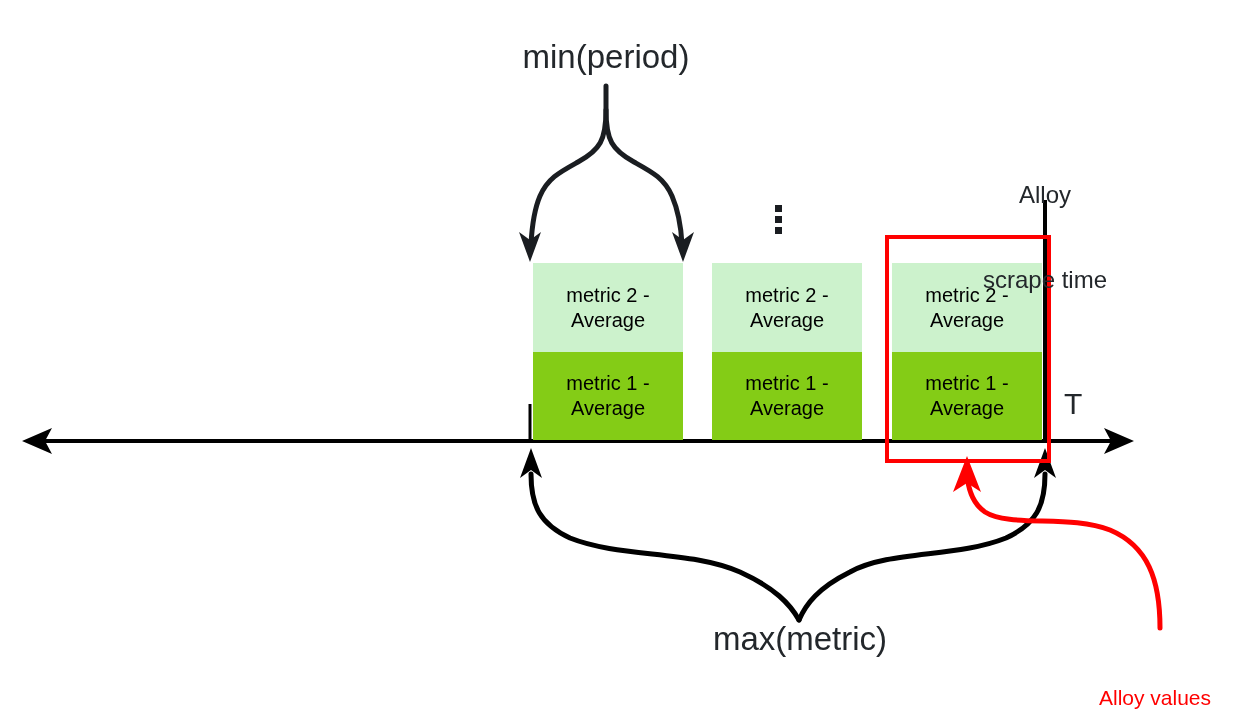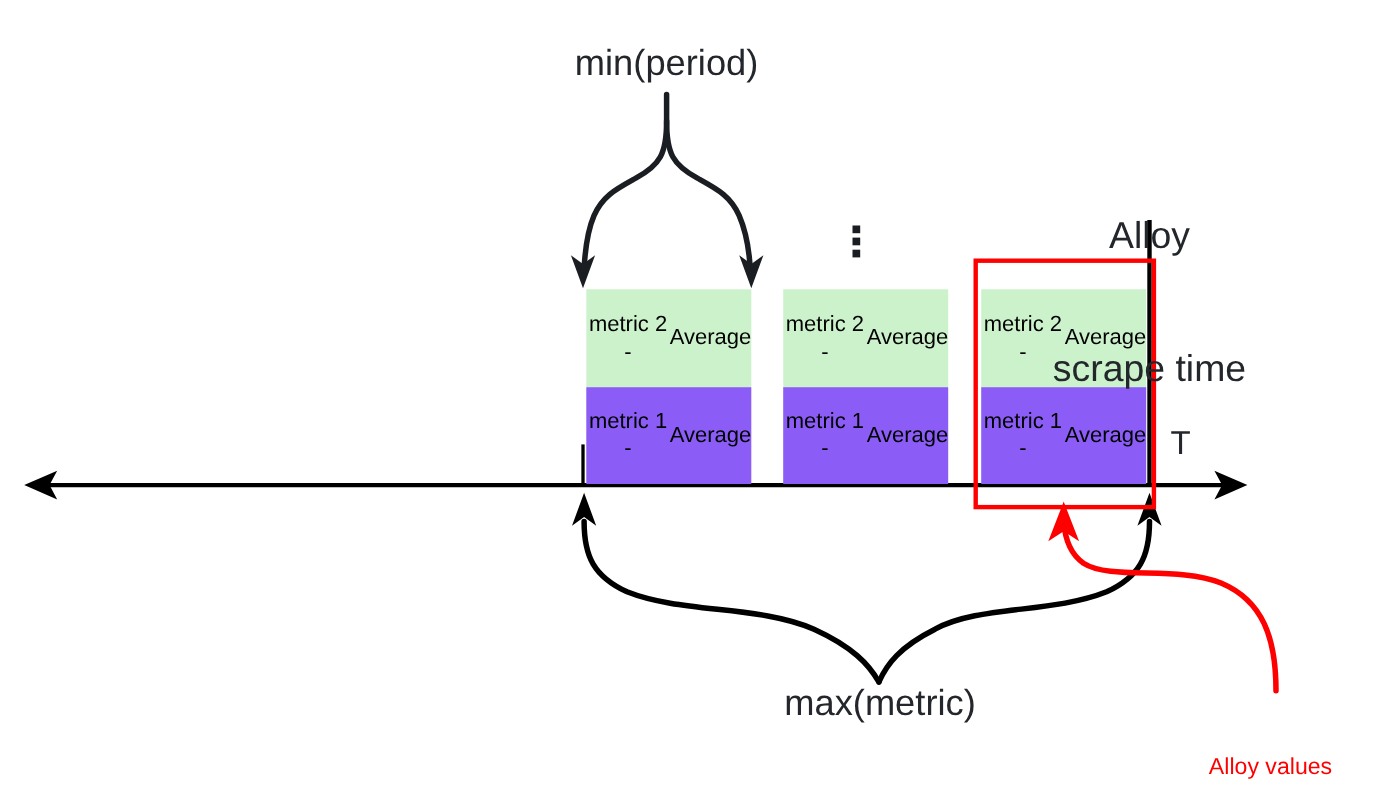--- a/index.html
+++ b/index.html
@@ -30,30 +30,30 @@
     line-height: 1.18;
     white-space: pre;
   }
   .lbl-red {
     color: #ff0000;
   }
   .blk {
     position: absolute;
     box-sizing: border-box;
     display: flex;
-    flex-direction: row;
+    flex-direction: column;
     align-items: center;
     justify-content: center;
     color: #000000;
     font-size: 20px;
     line-height: 1.25;
     text-align: center;
   }
   .blk-green { background: #ccf2cc; }
-  .blk-pink  { background: #8b5cf6; }
+  .blk-pink  { background: #84cc16; }
   .dot {
     position: absolute;
     width: 7px;
     height: 7px;
     background: #1a1d21;
   }
   .redrect {
     position: absolute;
     box-sizing: border-box;
     border: 4px solid #ff0000;
@@ -148,21 +148,21 @@
   <div class="redrect" style="left:885px; top:235px; width:166px; height:228px;"></div>
 
   <div style="position:absolute; left:775px; top:205px; width:9px; height:28px;">
     <div class="dot" style="left:0; top:0;"></div>
     <div class="dot" style="left:0; top:11px;"></div>
     <div class="dot" style="left:0; top:22px;"></div>
   </div>
 
   <div class="lbl" style="left:456px; top:38px; width:300px; font-size:33px;text-align:center;">min(period)</div>
 
-  <div class="lbl" style="left:925px; top:114px; width:240px; font-size:34px;">
+  <div class="lbl" style="left:925px; top:124px; width:240px; font-size:24px;">
     <div>Alloy</div>
     <div>scrape time</div>
   </div>
 
   <div class="t-label" style="left:1064px; top:387px;">T</div>
 
   <div class="lbl" style="left:650px; top:620px; width:300px; font-size:33px;">max(metric)</div>
 
   <div class="lbl lbl-red" style="left:1060px; top:636px; width:190px; font-size:21px;">
     <div>Alloy values</div>

